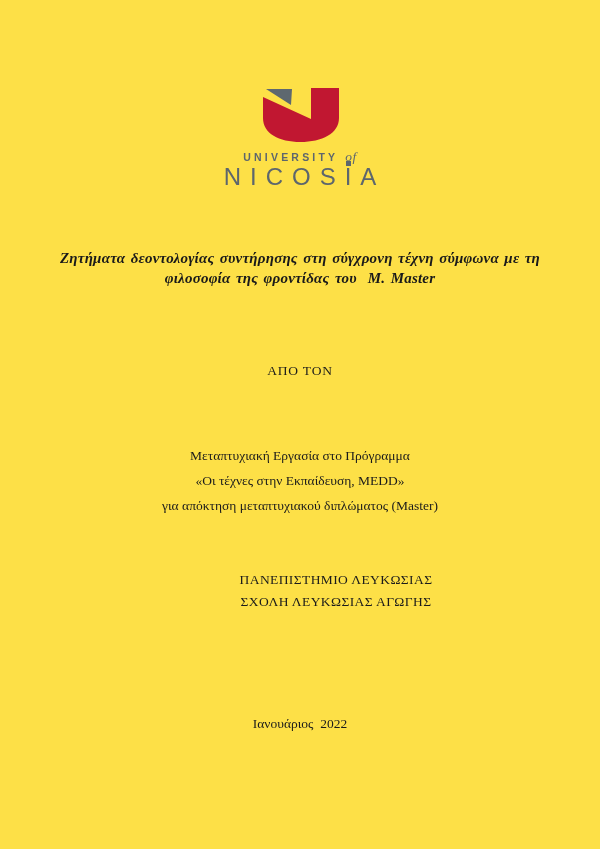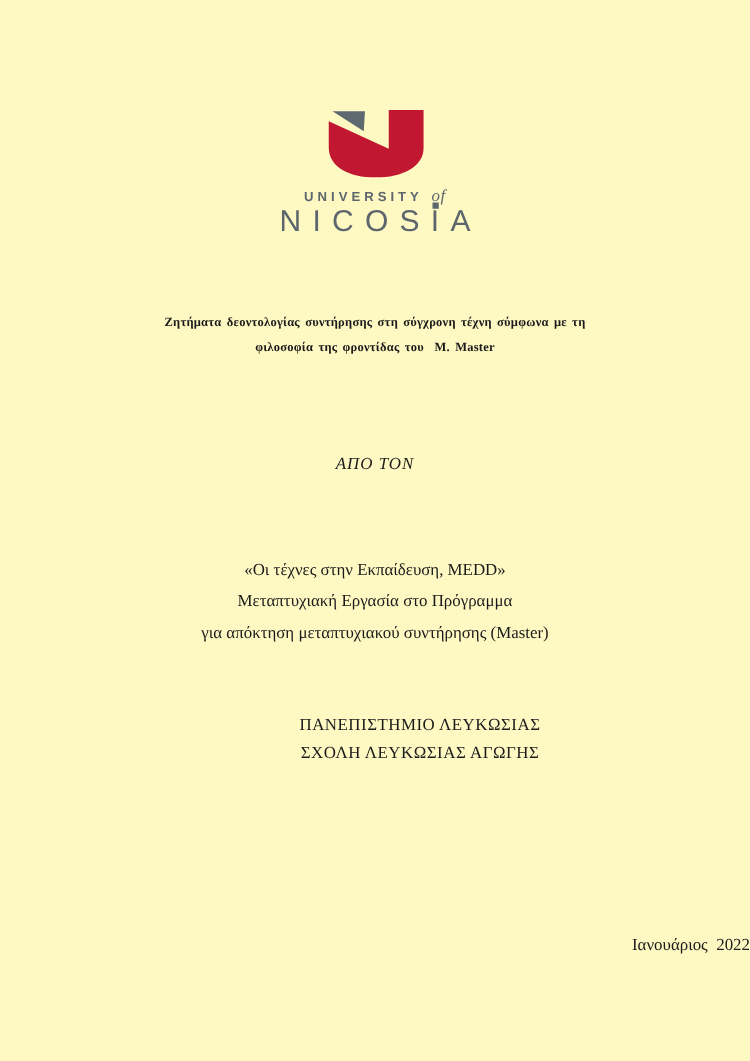--- a/index.html
+++ b/index.html
@@ -4,21 +4,21 @@
 <style>
   html, body {
     margin: 0;
     padding: 0;
     background: #ffffff;
   }
   .page {
     position: relative;
     width: 600px;
     height: 849px;
-    background: #fef9c3;
+    background: #fde047;
     overflow: hidden;
     font-family: "Liberation Serif", "DejaVu Serif", serif;
     color: #1b1b1b;
   }
 
   
   .logo {
     position: absolute;
     top: 88px;
     left: 0;
@@ -75,39 +75,39 @@
     background: #5d666d;
   }
 
   
   .title {
     position: absolute;
     top: 249px;
     left: 0;
     width: 100%;
     text-align: center;
-    font-size: 10px;
+    font-size: 15px;
     font-weight: bold;
+    font-style: italic;
     line-height: 19.5px;
     letter-spacing: 0.2px;
     word-spacing: 1.5px;
     color: #1a1a1a;
   }
   .title .line2 { white-space: pre-wrap; }
 
   
   .byline {
     position: absolute;
     top: 363px;
     left: 0;
     width: 100%;
     text-align: center;
     font-size: 13.5px;
     line-height: 16px;
-    font-style: italic;
   }
   .byline-heading {
     letter-spacing: 0.8px;
     margin-bottom: 8px;
   }
 
   
   .program {
     position: absolute;
     top: 448px;
@@ -136,24 +136,23 @@
     line-height: 15px;
     margin-bottom: 7px;
   }
 
   
   .date {
     position: absolute;
     top: 716px;
     left: 0;
     width: 100%;
-    text-align: right;
+    text-align: center;
     font-size: 13.5px;
     white-space: pre-wrap;
-    margin-top: 32px;
   }
 </style>
 </head>
 <body>
 
 <div class="page">
 
   <div class="logo">
     <svg class="logo-mark" viewBox="0 0 78 54" aria-hidden="true">
       <path d="M2,9 L50,31 L50,0 L78,0 L78,30 C78,45.5 61,54 39.5,54 C18,54 2,45.5 2,30 Z" fill="#C11731"></path>
@@ -171,23 +170,23 @@
   <div class="title">
     <div class="line1">Ζητήματα δεοντολογίας συντήρησης στη σύγχρονη τέχνη σύμφωνα με τη</div>
     <div class="line2">φιλοσοφία της φροντίδας του  Μ. Master</div>
   </div>
 
   <div class="byline">
     <div class="byline-heading">ΑΠΟ ΤΟΝ</div>
   </div>
 
   <div class="program">
+    <div class="p-line">Μεταπτυχιακή Εργασία στο Πρόγραμμα</div>
     <div class="p-line">«Οι τέχνες στην Εκπαίδευση, MEDD»</div>
-    <div class="p-line">Μεταπτυχιακή Εργασία στο Πρόγραμμα</div>
-    <div class="p-line">για απόκτηση μεταπτυχιακού συντήρησης (Master)</div>
+    <div class="p-line">για απόκτηση μεταπτυχιακού διπλώματος (Master)</div>
   </div>
 
   <div class="institution">
     <div class="i-line">ΠΑΝΕΠΙΣΤΗΜΙΟ ΛΕΥΚΩΣΙΑΣ</div>
     <div class="i-line">ΣΧΟΛΗ ΛΕΥΚΩΣΙΑΣ ΑΓΩΓΗΣ</div>
   </div>
 
   <div class="date">Ιανουάριος  2022</div>
 
 </div>

